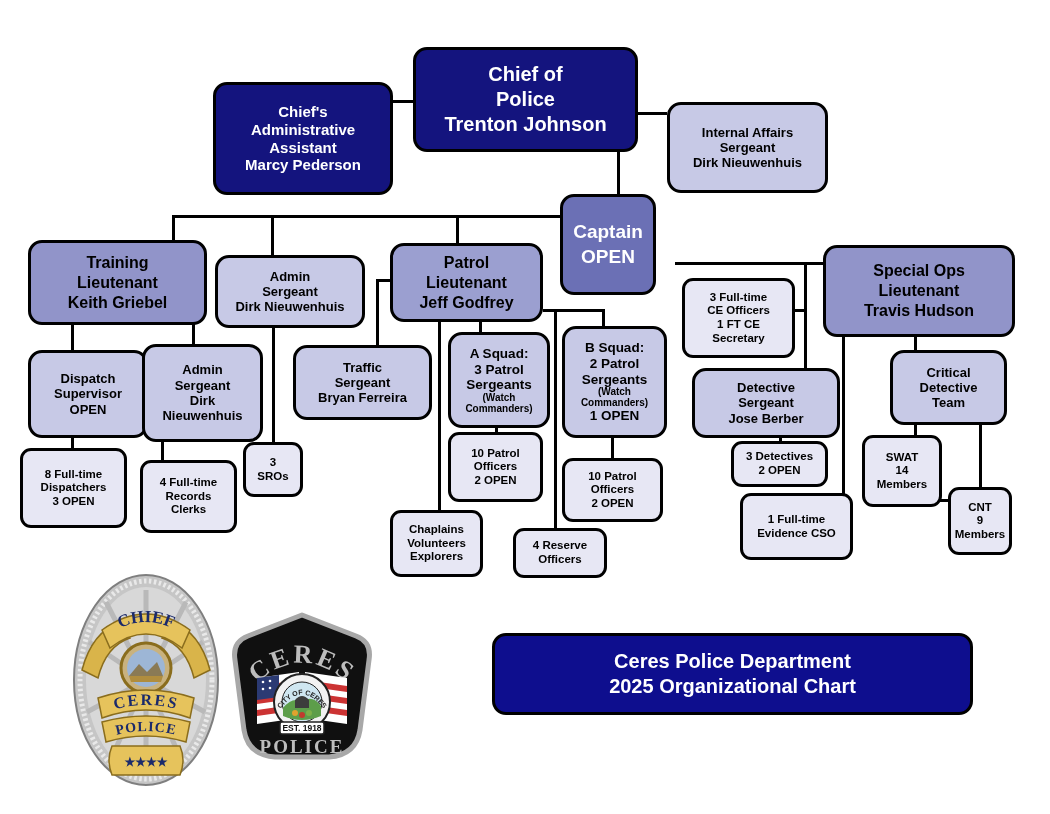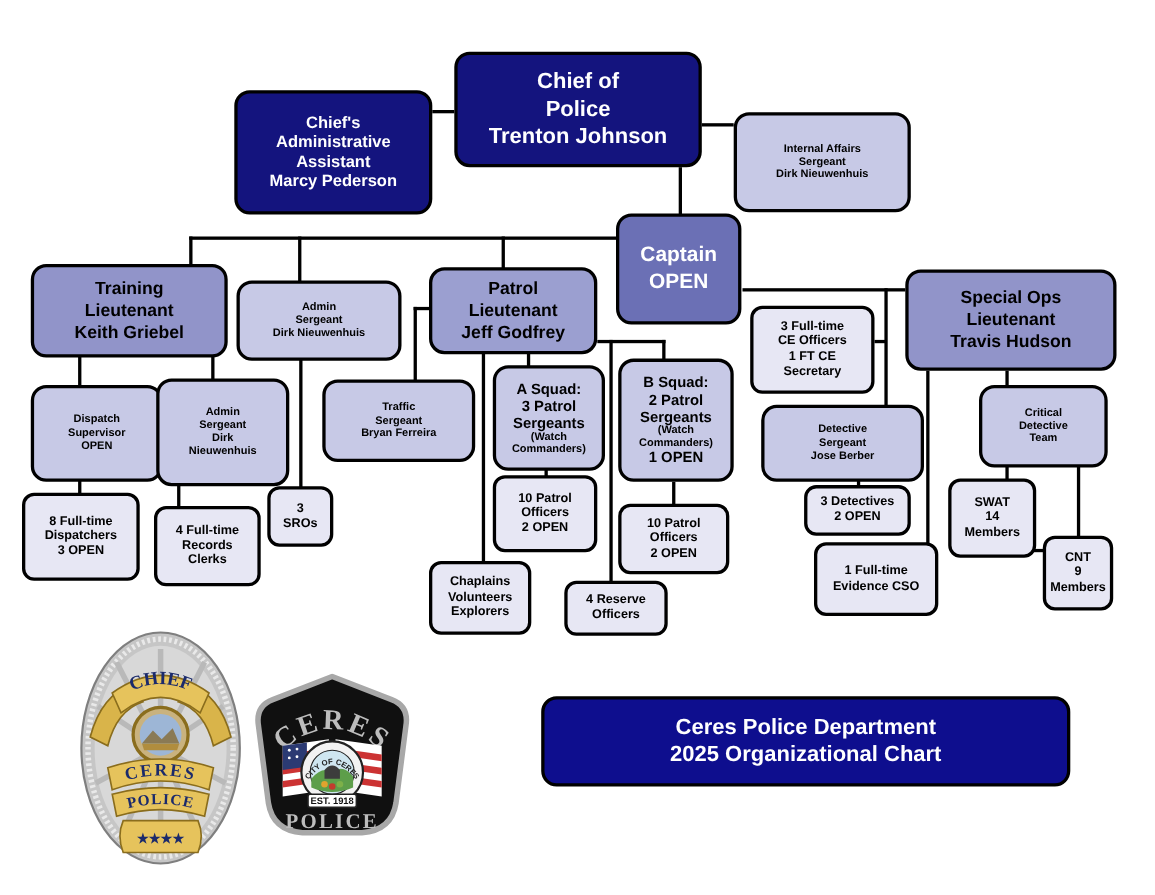--- a/index.html
+++ b/index.html
@@ -13,21 +13,21 @@
   .titlenavy{background:#0e0e8e;color:#fff;}
   .mid{background:#6b70b5;color:#fff;}
   .lt{background:#9194c9;}
   .pt{background:#9b9fd0;}
   .lav{background:#c7c9e6;}
   .pale{background:#e7e7f4;border-radius:11px;}
   .fs20{font-size:20px;line-height:1.25;}
   .fs19{font-size:19px;line-height:1.3;}
   .fs16{font-size:16px;line-height:1.25;}
   .fs15{font-size:15px;}
-  .fs13{font-size:10px;}
+  .fs13{font-size:13px;}
   .fs135{font-size:13.5px;}
   .fs115{font-size:11.5px;}
   .small{font-size:10px;line-height:1.05;}
   .hline,.vline{position:absolute;background:#000;z-index:1;}
   .hline{height:3px;}
   .vline{width:3px;}
   .art{position:absolute;z-index:3;}
 </style>
 </head>
 <body>
@@ -77,21 +77,21 @@
     <div>Assistant</div>
     <div>Marcy Pederson</div>
   </div>
 
   <div class="node lav fs13" style="left:667px;top:102px;width:161px;height:91px;">
     <div>Internal Affairs</div>
     <div>Sergeant</div>
     <div>Dirk Nieuwenhuis</div>
   </div>
 
-  <div class="node mid fs19" style="left:560px;top:194px;width:114px;height:101px;">
+  <div class="node mid fs19" style="left:560px;top:194px;width:96px;height:101px;">
     <div>Captain</div>
     <div>OPEN</div>
   </div>
 
   <div class="node lt fs16" style="left:28px;top:240px;width:179px;height:85px;">
     <div>Training</div>
     <div>Lieutenant</div>
     <div>Keith Griebel</div>
   </div>
 

